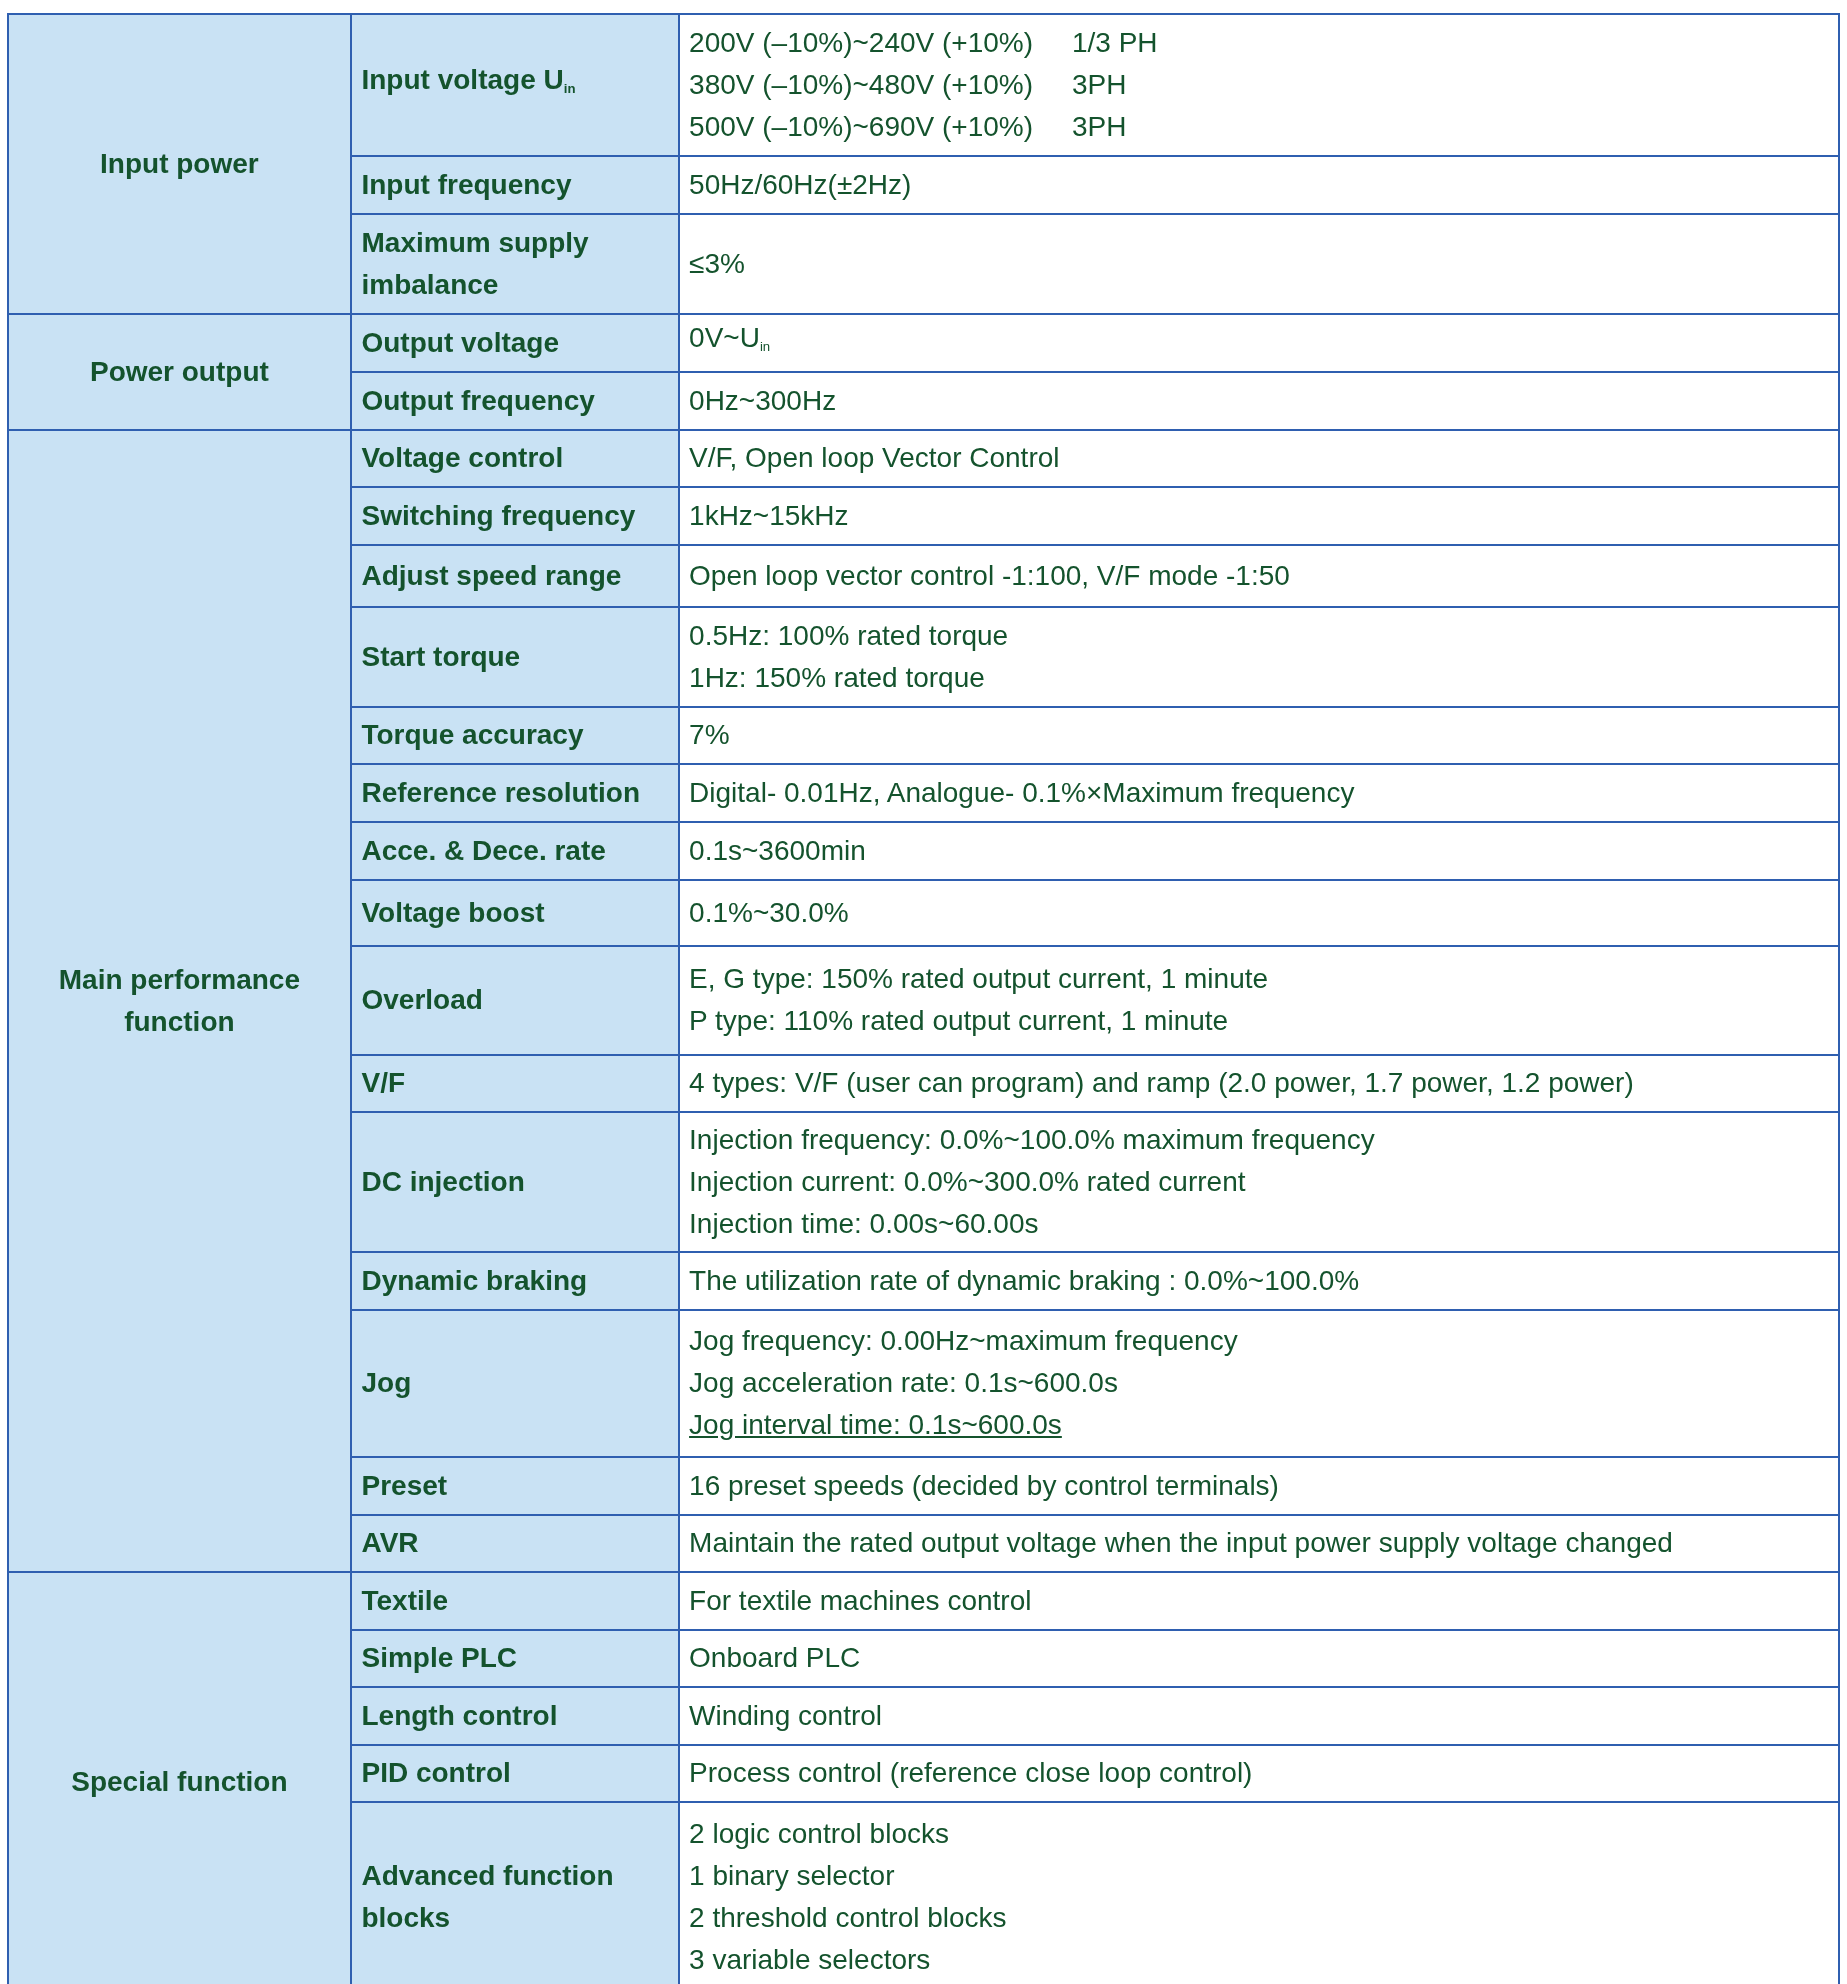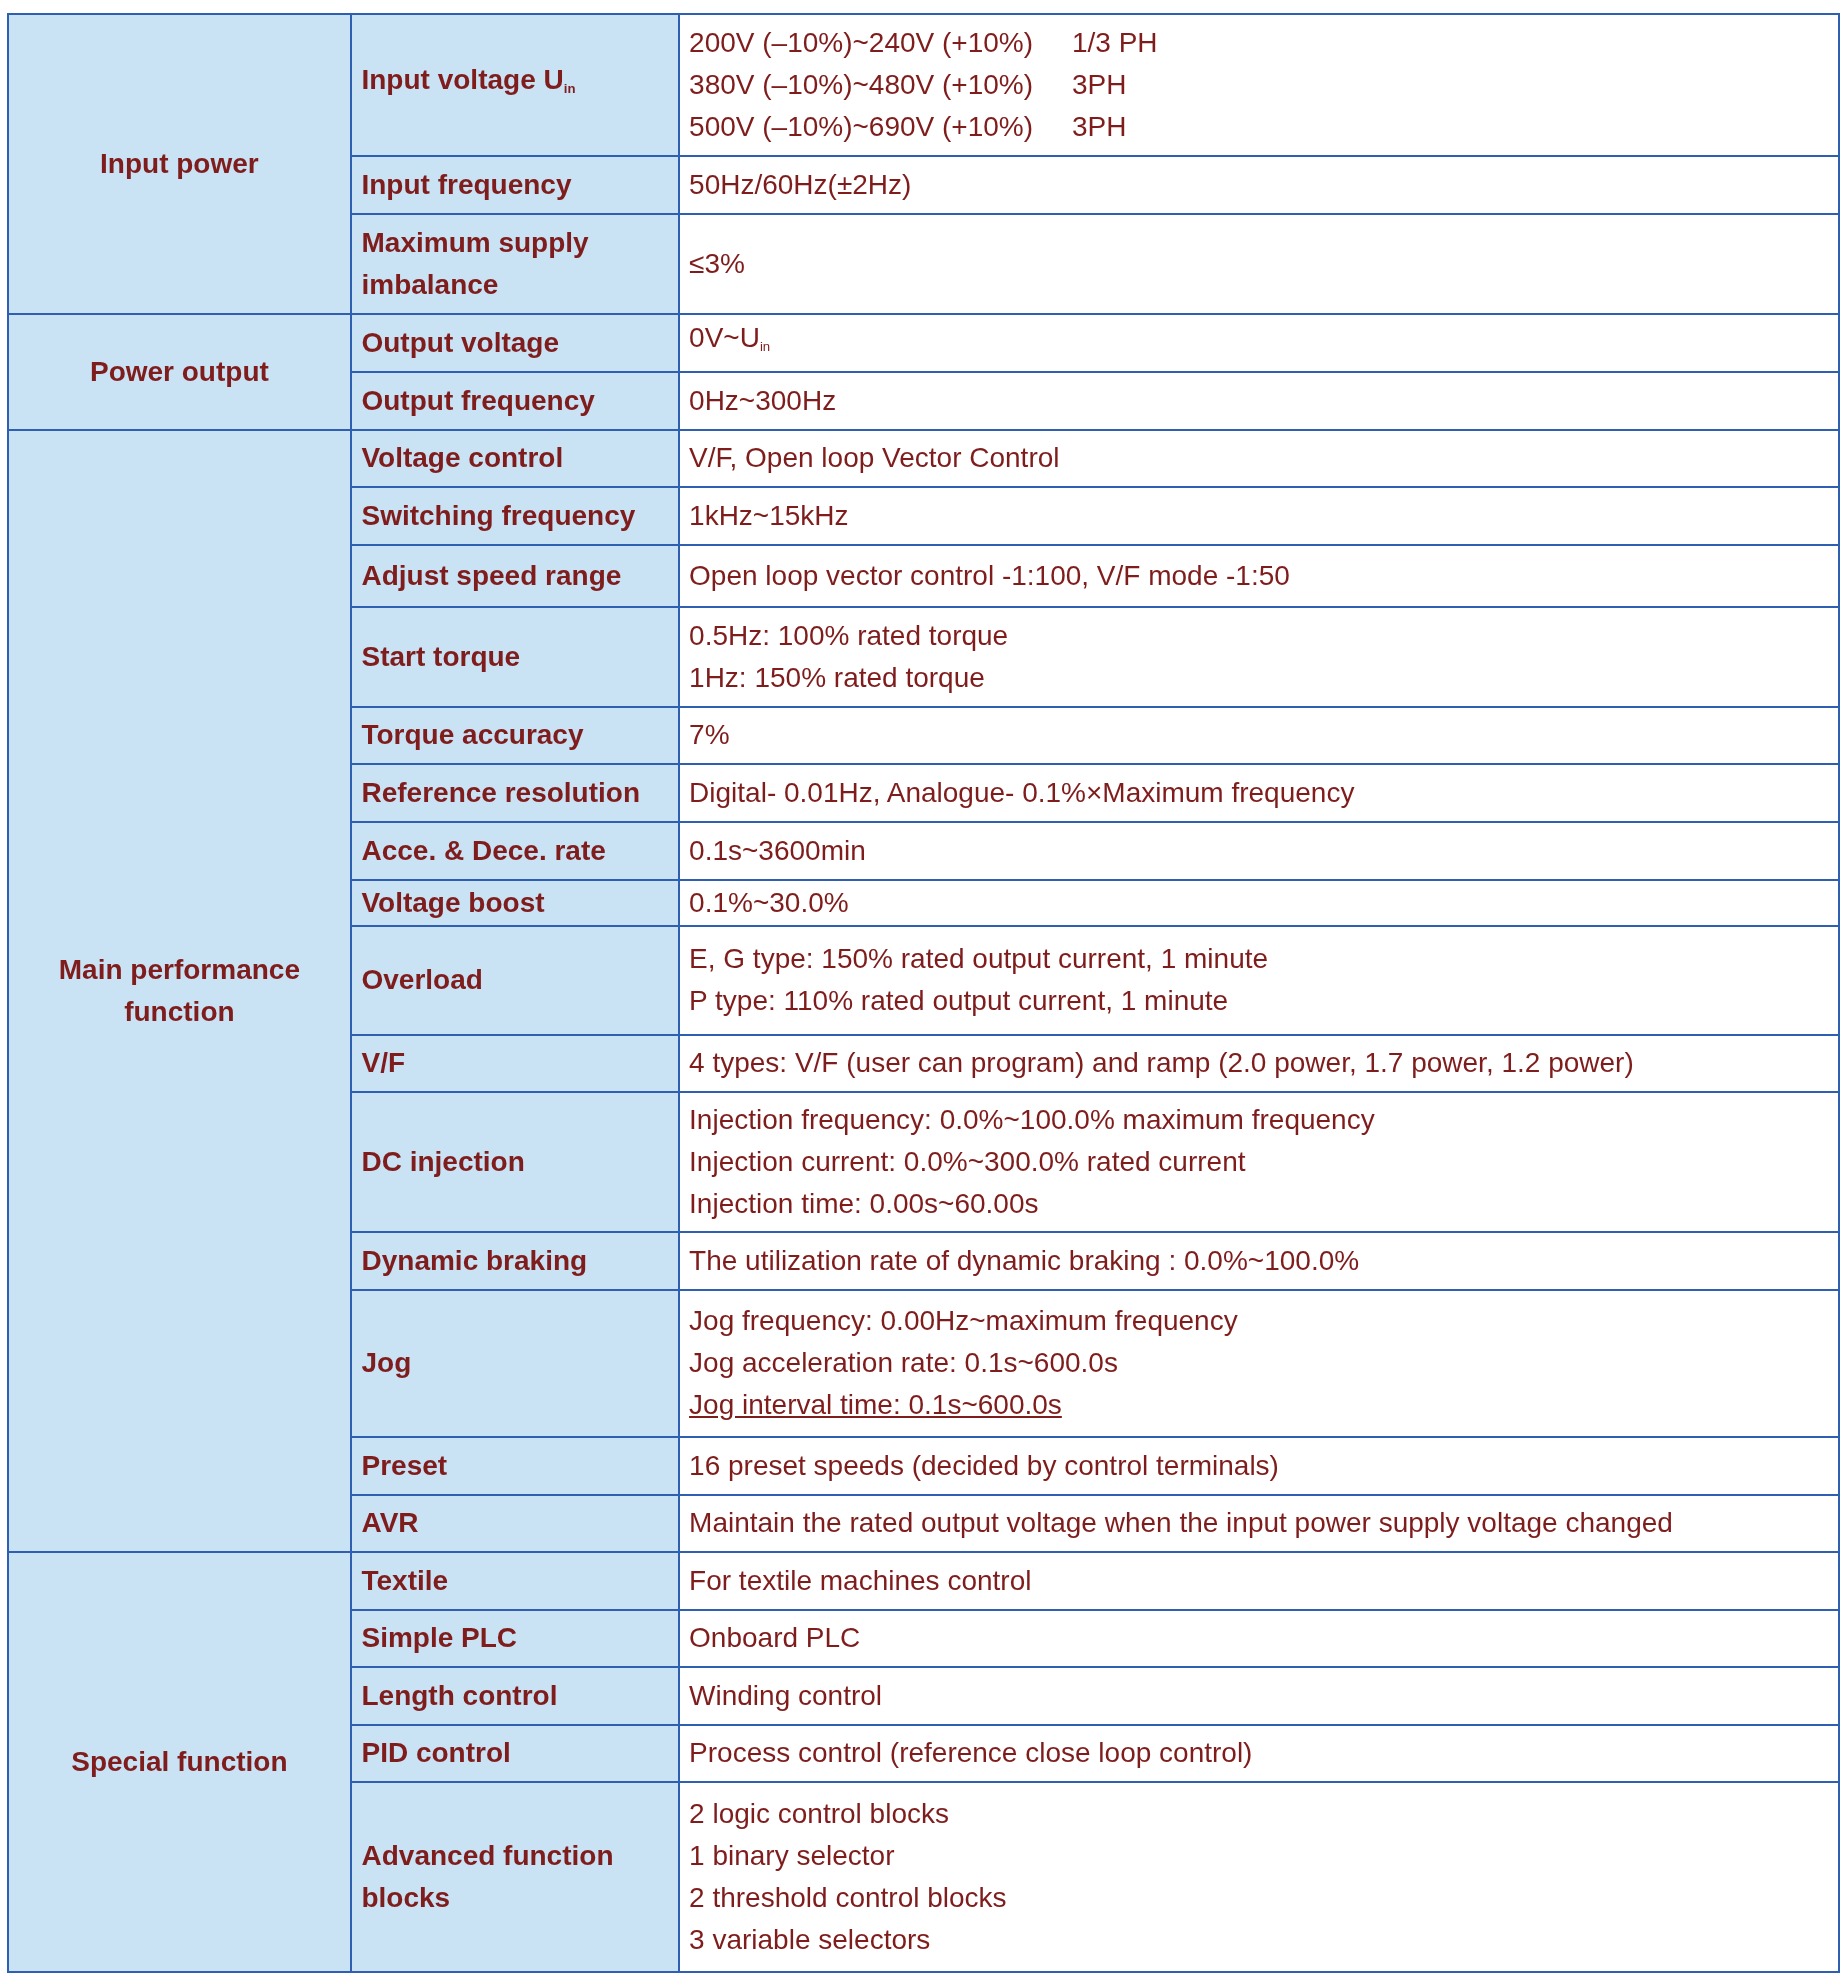--- a/index.html
+++ b/index.html
@@ -5,21 +5,21 @@
   html, body { margin:0; padding:0; background:#ffffff; }
   body { width:1848px; height:1985px; position:relative; overflow:hidden; font-family:"Liberation Sans", sans-serif; }
   table.spec {
     position:absolute; left:6.6px; top:12.6px; width:1833px;
     border-collapse:collapse; table-layout:fixed;
   }
   table.spec td {
     border:2px solid #2f5fb0;
     padding:0 9.3px;
     vertical-align:middle;
-    color:#7f1d1d;
+    color:#14532d;
     font-size:28px;
     line-height:42px;
   }
   td.cat {
     background:#c9e2f4;
     font-weight:bold;
     text-align:center;
     width:323px;
   }
   td.param {
@@ -108,21 +108,21 @@
         <td class="val">
           <span class="line"><span style="white-space: pre;">Digital- 0.01Hz, Analogue- 0.1%×Maximum frequency</span></span>
         </td>
       </tr>
       <tr style="height: 58px;">
         <td class="param"><span>Acce. &amp; Dece. rate</span></td>
         <td class="val">
           <span class="line"><span style="white-space: pre;">0.1s~3600min</span></span>
         </td>
       </tr>
-      <tr style="height: 46px;">
+      <tr style="height: 66px;">
         <td class="param"><span>Voltage boost</span></td>
         <td class="val">
           <span class="line"><span style="white-space: pre;">0.1%~30.0%</span></span>
         </td>
       </tr>
       <tr style="height: 109px;">
         <td class="param"><span>Overload</span></td>
         <td class="val">
           <span class="line"><span style="white-space: pre;">E, G type: 150% rated output current, 1 minute</span></span>
           <span class="line"><span style="white-space: pre;">P type: 110% rated output current, 1 minute</span></span>

